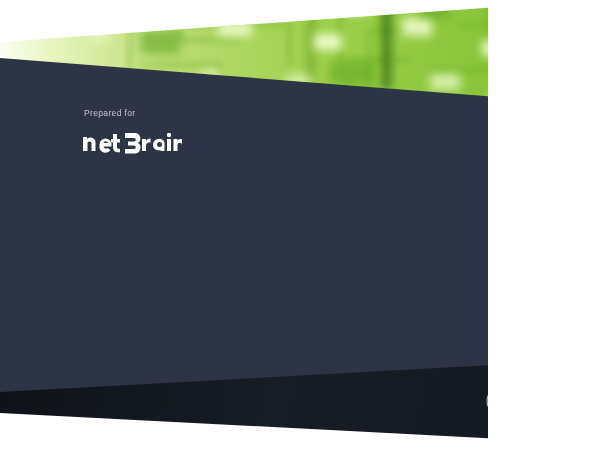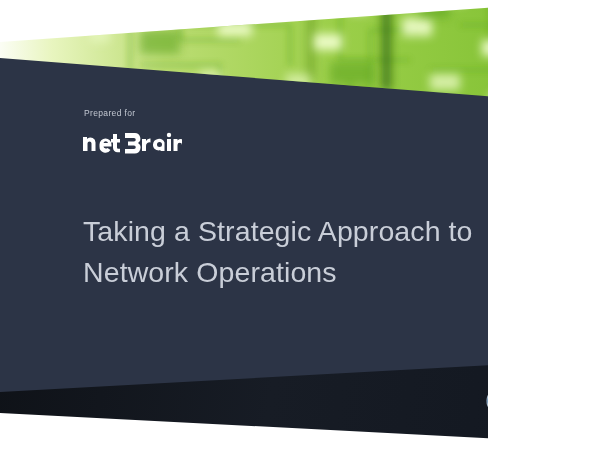--- a/index.html
+++ b/index.html
@@ -264,22 +264,20 @@
                    M150 29 a5 5 0 1 0 10 0 a5 5 0 0 0 -10 0 z"></path>
 
           <path d="M170 18 h8 v24 h-8 z"></path>
           <circle cx="174" cy="10" r="4.4"></circle>
 
           <path d="M183 18 h8 v3 a10 10 0 0 1 17 7 v14 h-8 V30 a4.3 4.3 0 0 0 -9 0 v12 h-8 z"></path>
         </g>
       </svg>
     </div>
 
-    <h1 class="title">Taking a Strategic Approach to
-Network Operations</h1>
 
 
     <div class="ema-logo">
       <div class="ema-row">
         <svg class="ema-sphere" viewBox="0 0 64 64">
           <defs>
             <radialGradient id="sph" cx="0.35" cy="0.3" r="0.8">
               <stop offset="0" stop-color="#bcd6ee"></stop>
               <stop offset="0.35" stop-color="#5f9ad0"></stop>
               <stop offset="0.75" stop-color="#2d5f96"></stop>

